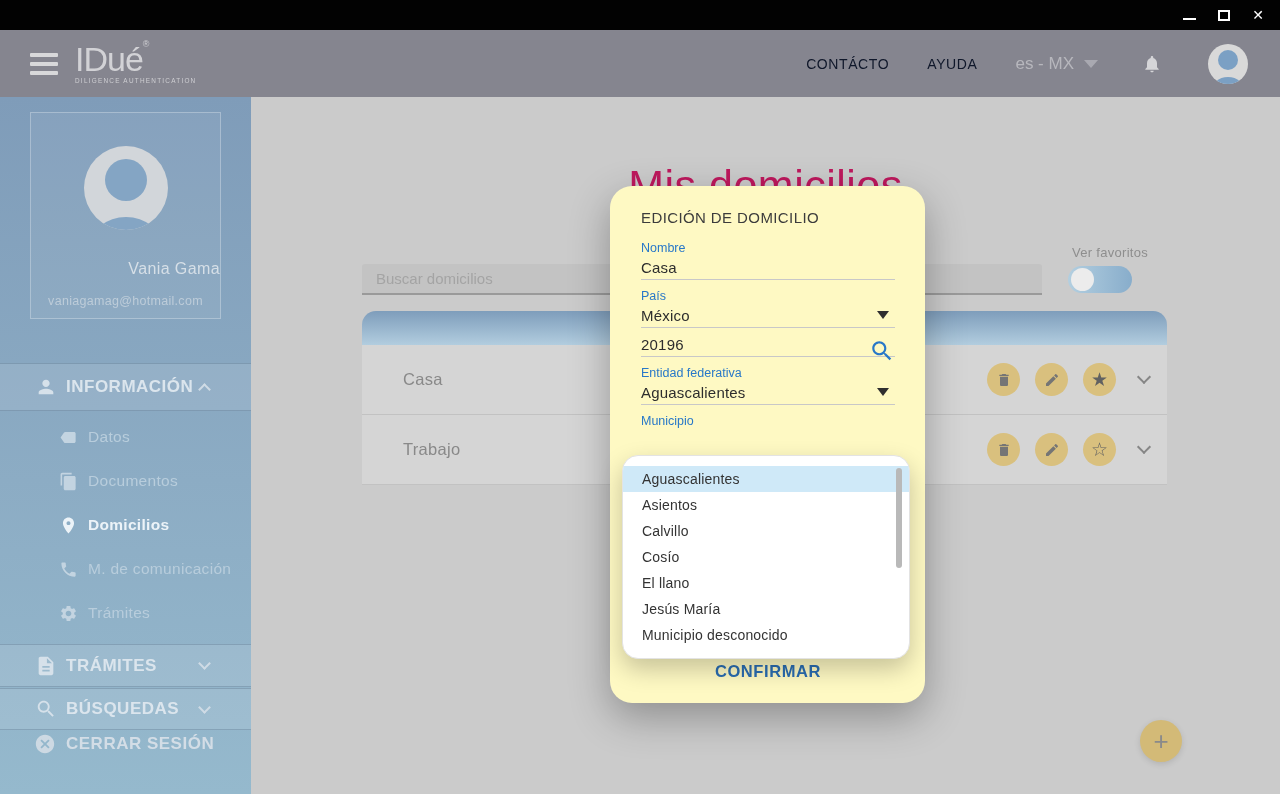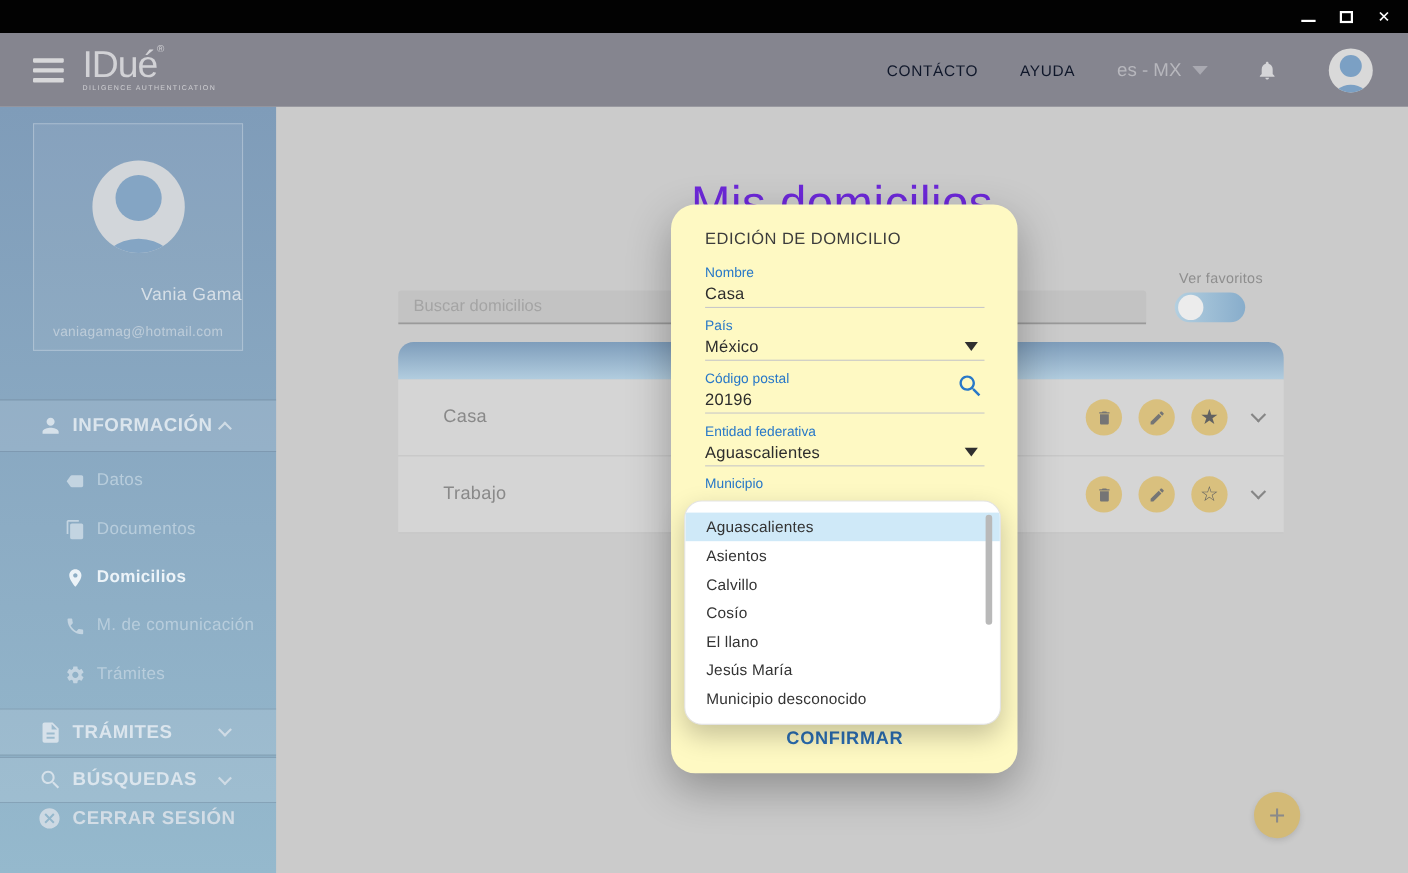--- a/index.html
+++ b/index.html
@@ -65,21 +65,21 @@
   .submenu-item.active .submenu-label{color:#ecf3f8;font-weight:700;}
   .submenu-item.active .submenu-icon svg{fill:#ecf3f8;}
 
   .logout{position:absolute;top:632px;left:0;width:251px;height:30px;display:flex;align-items:center;cursor:pointer;}
   .logout-icon{margin-left:34px;width:22px;height:22px;}
   .logout-icon svg{width:22px;height:22px;fill:#cdd9e3;}
   .logout-label{margin-left:10px;color:#d3dde6;font-size:17px;font-weight:700;letter-spacing:0.5px;}
 
   
   .main{position:absolute;top:97px;left:251px;width:1029px;height:697px;background:#cbcbcb;}
-  .page-title{position:absolute;top:64px;left:0;width:100%;text-align:center;font-size:43px;color:#6d28d9;letter-spacing:0.5px;}
+  .page-title{position:absolute;top:64px;left:0;width:100%;text-align:center;font-size:43px;color:#be185d;letter-spacing:0.5px;}
   .search-input{position:absolute;top:167px;left:111px;width:680px;height:31px;background:#c3c3c3;border:none;border-bottom:2px solid #9a9a9a;border-radius:3px 3px 0 0;padding:0 14px;font-size:15px;color:#6f6f6f;font-family:"Liberation Sans",sans-serif;outline:none;}
   .search-input::placeholder{color:#a4a4a4;}
   .fav-label{position:absolute;top:148px;left:789px;width:140px;text-align:center;font-size:13px;color:#8e8e8e;letter-spacing:0.3px;}
   .toggle{position:absolute;top:169px;left:817px;width:64px;height:27px;border-radius:14px;background:linear-gradient(90deg,#b3cfe0 0%,#88adcb 100%);cursor:pointer;}
   .toggle-knob{position:absolute;top:2px;left:3px;width:23px;height:23px;border-radius:50%;background:#ececec;}
 
   .table-header{position:absolute;top:214px;left:111px;width:805px;height:34px;border-radius:14px 14px 0 0;background:linear-gradient(180deg,#7e9dbb 0%,#b2cddf 100%);}
   .table-rows{position:absolute;top:248px;left:111px;width:805px;}
   .trow{height:70px;background:#d5d5d5;border-bottom:1px solid #c2c2c2;display:flex;align-items:center;position:relative;}
   .trow-name{margin-left:41px;font-size:16.5px;color:#898989;letter-spacing:0.3px;}
@@ -314,21 +314,20 @@
       <div class="f-value">Casa</div>
     </div>
 
     <div class="field">
       <div class="f-label">País</div>
       <div class="f-value">México</div>
       <span class="sel-arrow"></span>
     </div>
 
     <div class="field">
-      <div class="f-label">Código postal</div>
       <div class="f-value">20196</div>
       <span class="cp-search">
         <svg viewBox="0 0 24 24">
             <path d="M15.5 14h-.79l-.28-.27C15.41 12.59 16 11.11 16 9.5 16 5.91 13.09 3 9.5 3S3 5.91 3 9.5 5.91 16 9.5 16c1.61 0 3.09-.59 4.23-1.57l.27.28v.79l5 4.99L20.49 19l-4.99-5zm-6 0C7.01 14 5 11.99 5 9.5S7.01 5 9.5 5 14 7.01 14 9.5 11.99 14 9.5 14z"></path>
           </svg>
       </span>
     </div>
 
     <div class="field">
       <div class="f-label">Entidad federativa</div>

